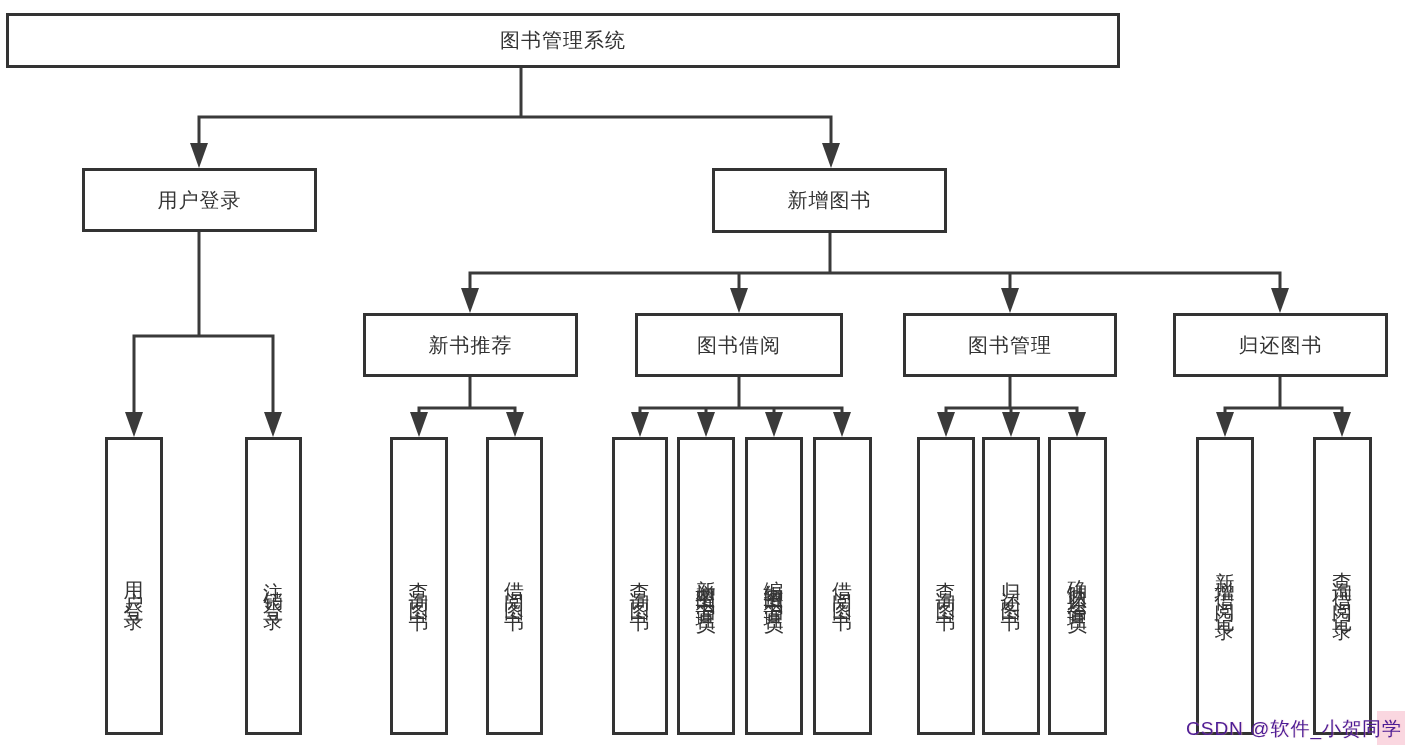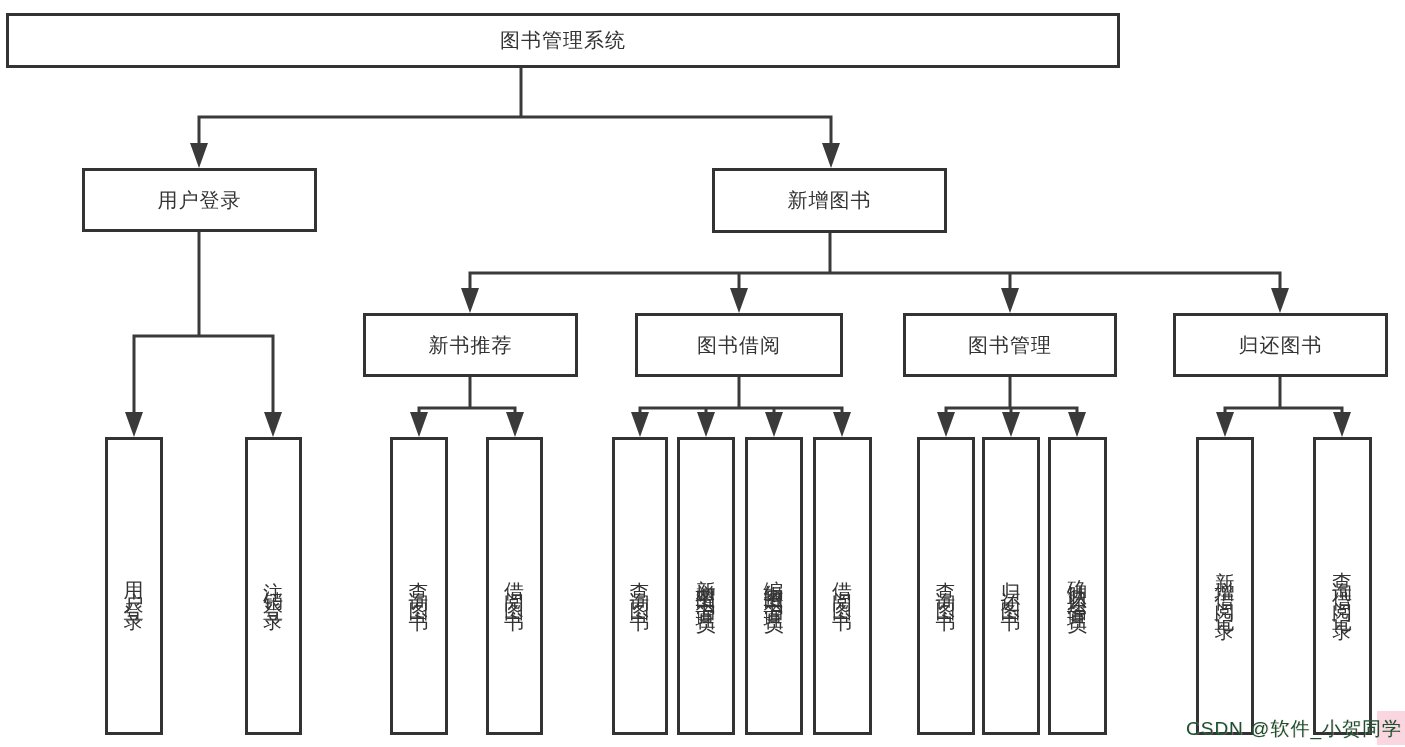--- a/index.html
+++ b/index.html
@@ -37,21 +37,21 @@
   #n-leaf-jy3{left:813px;width:59px;}
   #n-leaf-dq0{left:917px;width:58px;}
   #n-leaf-dq1{left:982px;width:58px;}
   #n-leaf-dq2{left:1048px;width:59px;}
   #n-leaf-jl0{left:1196px;width:58px;}
   #n-leaf-jl1{left:1313px;width:59px;}
   .wire{stroke:#3a3a3a;stroke-width:3;fill:none;}
   .arrowhead{fill:#3a3a3a;stroke:none;}
   #watermark{
     position:absolute;left:1186px;top:716px;z-index:5;
-    font-size:19px;color:#14532d;letter-spacing:1px;white-space:nowrap;
+    font-size:19px;color:#4c1d95;letter-spacing:1px;white-space:nowrap;
     text-shadow:1px 0 1px rgba(244,170,190,0.45);
   }
   #wm-accent{
     position:absolute;left:1377px;top:711px;width:28px;height:34px;z-index:4;
     background:rgba(246,182,198,0.55);
   }
 </style>
 </head>
 <body>
 

